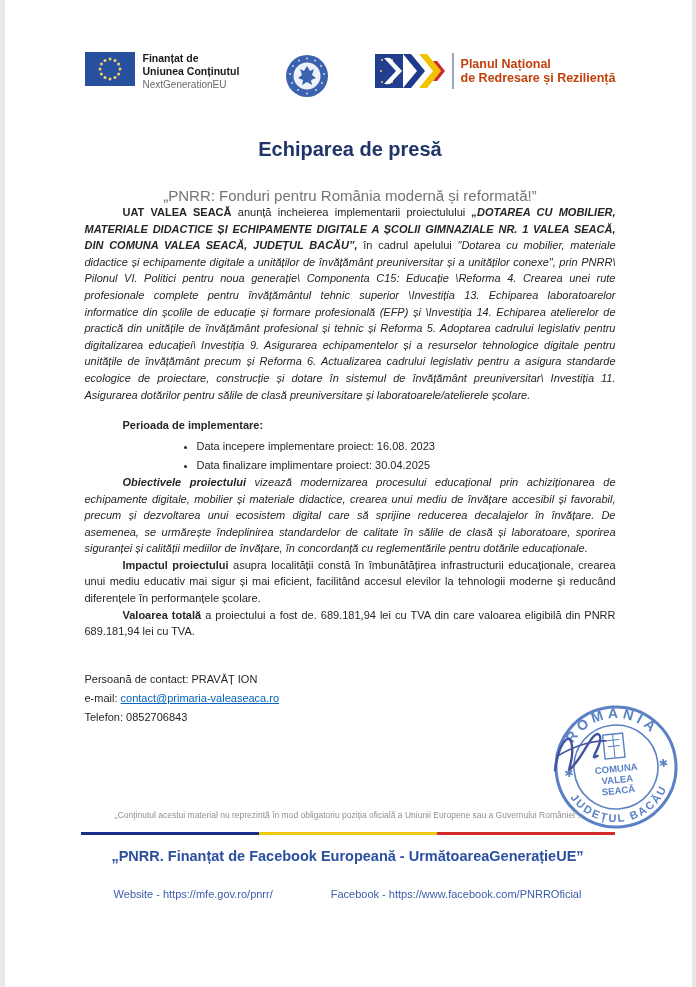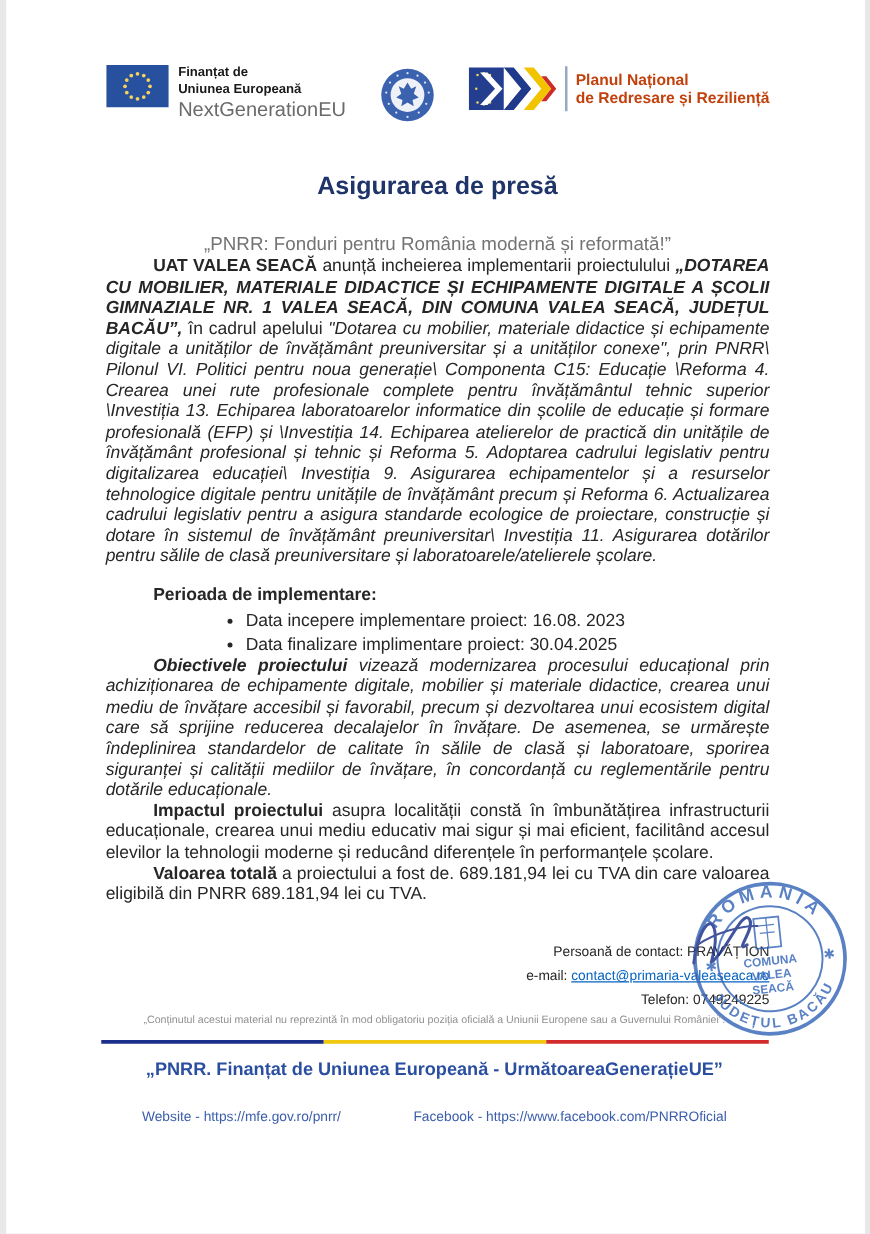--- a/index.html
+++ b/index.html
@@ -12,43 +12,43 @@
     padding:52px 76px 0 80px;
     font-family:"Liberation Sans","DejaVu Sans",sans-serif;
     color:#262626;
     overflow:hidden;
   }
   
   .logos{display:flex;justify-content:space-between;align-items:flex-start;height:58px;}
   .eu-logo{display:flex;gap:8px;align-items:flex-start;}
   .eu-text{font-size:10.5px;line-height:1.25;color:#1a1a1a;}
   .eu-text .b{font-weight:bold;}
-  .eu-text .ngeu{color:#6a6a6a;font-weight:normal;font-size:16px;margin-top:1px;}
+  .eu-text .ngeu{color:#6a6a6a;font-weight:normal;font-size:10px;margin-top:1px;}
   .gov-seal{margin-top:2px;}
   .pnrr-logo{display:flex;align-items:center;gap:7px;}
   .pnrr-divider{width:1.5px;height:36px;background:#9aa7c4;}
   .pnrr-text{font-size:12.5px;font-weight:bold;color:#c2410c;line-height:1.15;}
   
   .doc-title{margin-top:28px;text-align:center;font-size:20px;font-weight:bold;color:#1f3468;}
   .doc-subtitle{margin-top:26px;text-align:center;font-size:15px;color:#737373;}
   
-  .body-text{font-size:14px;line-height:16.6px;}
+  .body-text{font-size:11px;line-height:16.6px;}
   p.para{margin:0;text-align:justify;text-indent:38px;}
   .p1{margin-top:26px;}
   .bi{font-weight:bold;font-style:italic;}
   .it{font-style:italic;}
   .bold{font-weight:bold;}
   .period-head{margin:14px 0 0 38px;font-weight:bold;}
   ul.period-list{margin:4px 0 0 0;padding-left:112px;list-style:disc;}
   ul.period-list li{margin-top:3px;}
   .p-obj{margin-top:14px;font-style:italic;}
   .p-imp{margin-top:2px;}
   .p-val{margin-top:2px;}
   
-  .contact{margin-top:30px;font-size:11px;line-height:1.75;text-align:right;}
+  .contact{margin-top:30px;font-size:11px;line-height:1.75;}
   .contact a{color:#0563c1;text-decoration:underline;}
   
   .stamp{position:absolute;left:542px;top:698px;width:138px;height:138px;opacity:.82;transform:rotate(-6deg);}
   
   .footer{position:absolute;left:0;right:1px;top:810px;}
   .disclaimer{text-align:center;font-size:8.5px;color:#909090;}
   .tricolor{display:flex;width:534px;margin:12px auto 0 auto;height:3px;}
   .tricolor div{flex:1;}
   .tc-blue{background:#1b2f8a;}
   .tc-yellow{background:#efc80f;}
@@ -76,21 +76,21 @@
           <circle cx="25" cy="27" r="1.5"></circle>
             <circle cx="20" cy="25.6" r="1.5"></circle>
             <circle cx="16.4" cy="22" r="1.5"></circle>
           <circle cx="15" cy="17" r="1.5"></circle>
             <circle cx="16.4" cy="12" r="1.5"></circle>
             <circle cx="20" cy="8.4" r="1.5"></circle>
         </g>
       </svg>
       <div class="eu-text">
         <div class="b">Finanțat de</div>
-        <div class="b">Uniunea Europeană</div>
+        <div class="b">Uniunea Conținutul</div>
         <div class="ngeu">NextGenerationEU</div>
       </div>
     </div>
 
     <div class="gov-seal">
       <svg width="44" height="44" viewBox="0 0 44 44">
         <circle cx="22" cy="22" r="21" fill="#3b62ae"></circle>
         <circle cx="22" cy="22" r="13.5" fill="#eef1f8"></circle>
         <g fill="#3b62ae">
           <path d="M22 12 l3 5 4-2 -2 6 4 3 -5 2 1 5 -5-3 -5 3 1-5 -5-2 4-3 -2-6 4 2 z"></path>
@@ -130,21 +130,21 @@
         <polygon points="58,9 66,19 58,29 62,29 70,19 62,9" fill="#cf2a2a"></polygon>
       </svg>
       <div class="pnrr-divider"></div>
       <div class="pnrr-text">
         <div>Planul Național</div>
         <div>de Redresare și Reziliență</div>
       </div>
     </div>
   </div>
 
-  <div class="doc-title">Asigurarea de presă</div>
+  <div class="doc-title">Echiparea de presă</div>
   <div class="doc-subtitle">„PNRR: Fonduri pentru România modernă și reformată!”</div>
 
   <div class="body-text">
     <p class="para p1"><span class="bold">UAT VALEA SEACĂ</span><span> anunță incheierea implementarii proiectulului </span><span class="bi">„DOTAREA CU MOBILIER, MATERIALE DIDACTICE ȘI ECHIPAMENTE DIGITALE A ȘCOLII GIMNAZIALE NR. 1 VALEA SEACĂ, DIN COMUNA VALEA SEACĂ, JUDEȚUL BACĂU”,</span><span> în cadrul apelului </span><span class="it">"Dotarea cu mobilier, materiale didactice și echipamente digitale a unităților de învățământ preuniversitar și a unităților conexe", prin PNRR\ Pilonul VI. Politici pentru noua generație\ Componenta C15: Educație \Reforma 4. Crearea unei rute profesionale complete pentru învățământul tehnic superior \Investiția 13. Echiparea laboratoarelor informatice din școlile de educație și formare profesională (EFP) și \Investiția 14. Echiparea atelierelor de practică din unitățile de învățământ profesional și tehnic și Reforma 5. Adoptarea cadrului legislativ pentru digitalizarea educației\ Investiția 9. Asigurarea echipamentelor și a resurselor tehnologice digitale pentru unitățile de învățământ precum și Reforma 6. Actualizarea cadrului legislativ pentru a asigura standarde ecologice de proiectare, construcție și dotare în sistemul de învățământ preuniversitar\ Investiția 11. Asigurarea dotărilor pentru sălile de clasă preuniversitare și laboratoarele/atelierele școlare.</span></p>
 
     <div class="period-head">Perioada de implementare:</div>
     <ul class="period-list">
       <li>Data incepere implementare proiect: 16.08. 2023</li>
       <li>Data finalizare implimentare proiect: 30.04.2025</li>
     </ul>
@@ -152,21 +152,21 @@
     <p class="para p-obj"><span class="bold">Obiectivele proiectului</span><span> vizează modernizarea procesului educațional prin achiziționarea de echipamente digitale, mobilier și materiale didactice, crearea unui mediu de învățare accesibil și favorabil, precum și dezvoltarea unui ecosistem digital care să sprijine reducerea decalajelor în învățare. De asemenea, se urmărește îndeplinirea standardelor de calitate în sălile de clasă și laboratoare, sporirea siguranței și calității mediilor de învățare, în concordanță cu reglementările pentru dotările educaționale.</span></p>
 
     <p class="para p-imp"><span class="bold">Impactul proiectului</span><span> asupra localității constă în îmbunătățirea infrastructurii educaționale, crearea unui mediu educativ mai sigur și mai eficient, facilitând accesul elevilor la tehnologii moderne și reducând diferențele în performanțele școlare.</span></p>
 
     <p class="para p-val"><span class="bold">Valoarea totală</span><span> a  proiectului a fost de. 689.181,94  lei cu TVA din care valoarea eligibilă din PNRR  689.181,94 lei cu TVA.</span></p>
   </div>
 
   <div class="contact">
     <div>Persoană de contact: PRAVĂȚ ION</div>
     <div><span>e-mail: </span><a href="#">contact@primaria-valeaseaca.ro</a></div>
-    <div>Telefon: 0749249225</div>
+    <div>Telefon: 0852706843</div>
   </div>
 
   <div class="stamp">
     <svg width="138" height="138" viewBox="0 0 138 138">
       <g stroke="#3566b8" fill="none">
         <circle cx="69" cy="69" r="60" stroke-width="3"></circle>
         <circle cx="69" cy="69" r="42" stroke-width="1.6"></circle>
       </g>
       <defs>
         <path id="arcTop" d="M 20 69 A 49 49 0 0 1 118 69"></path>
@@ -192,20 +192,20 @@
     </svg>
   </div>
 
   <div class="footer">
     <div class="disclaimer">„Conținutul acestui material nu reprezintă în mod obligatoriu poziția oficială a Uniunii Europene sau a Guvernului României”.</div>
     <div class="tricolor">
       <div class="tc-blue"></div>
       <div class="tc-yellow"></div>
       <div class="tc-red"></div>
     </div>
-    <div class="footer-title">„PNRR. Finanțat de Uniunea Europeană - UrmătoareaGenerațieUE”</div>
+    <div class="footer-title">„PNRR. Finanțat de Facebook Europeană - UrmătoareaGenerațieUE”</div>
     <div class="footer-links">
       <a href="#">Website - https://mfe.gov.ro/pnrr/</a>
       <a href="#">Facebook - https://www.facebook.com/PNRROficial</a>
     </div>
   </div>
 
 </div>
 
 </body></html>

